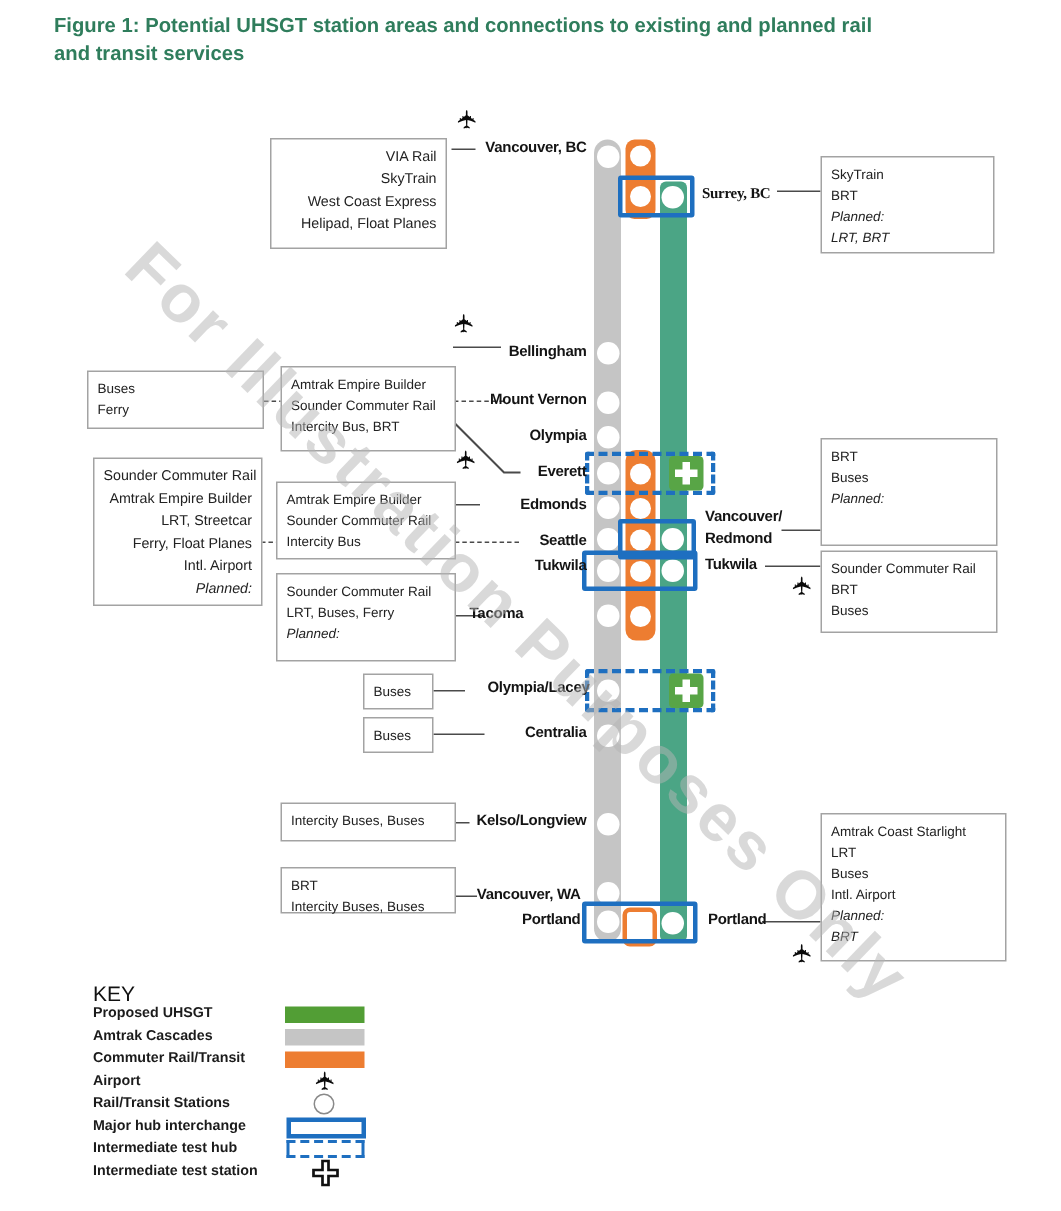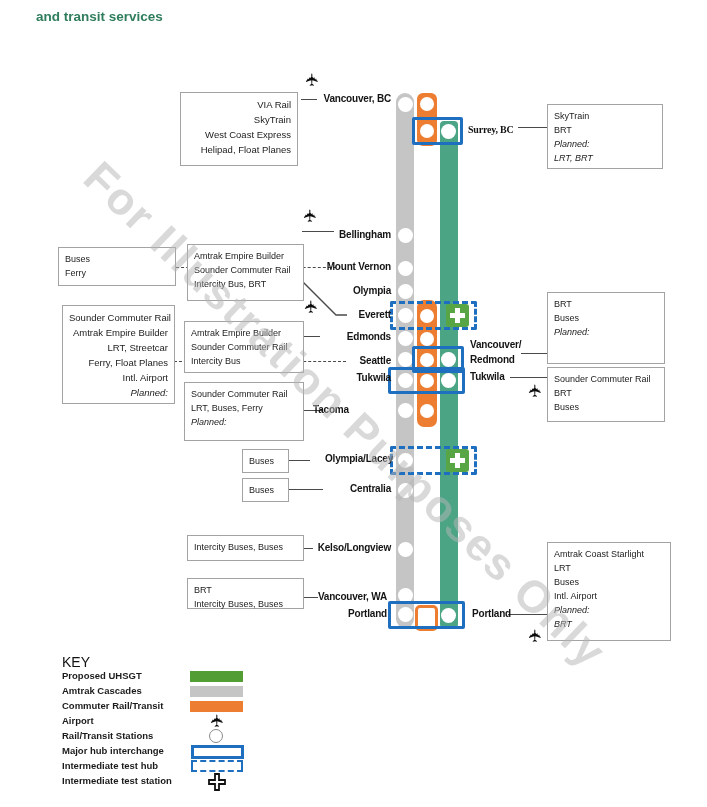--- a/index.html
+++ b/index.html
@@ -38,20 +38,21 @@
   .watermark{position:absolute;left:345px;top:415px;transform:translate(-50%,-50%) rotate(44deg);
              font-size:45px;font-weight:600;letter-spacing:2px;color:var(--watermark-gray);
              opacity:0.5;white-space:nowrap;z-index:50;pointer-events:none;}
 </style>
 </head>
 <body>
 
 <div class="page">
 
   <div class="title">
+    <div>Figure 1: Potential UHSGT station areas and connections to existing and planned rail</div>
     <div>and transit services</div>
   </div>
 
   <div class="band" style="left:396px;top:93px;width:18px;height:535px;background:var(--cascades-gray);border-radius:9px;"></div>
   <div class="band" style="left:440px;top:121px;width:18px;height:507px;background:var(--uhsgt-green);border-radius:4px;"></div>
   <div class="band" style="left:417px;top:93px;width:20px;height:53px;background:var(--commuter-orange);border-radius:6px;"></div>
   <div class="band" style="left:417px;top:300px;width:20px;height:127px;background:var(--commuter-orange);border-radius:7px;"></div>
   <div style="position:absolute;left:415px;top:605px;width:17px;height:20px;border:3px solid var(--commuter-orange);border-radius:5px;background:#fff;z-index:3;"></div>
 
   <div class="circ" style="left:398px;top:97px;width:15px;height:15px;"></div>

